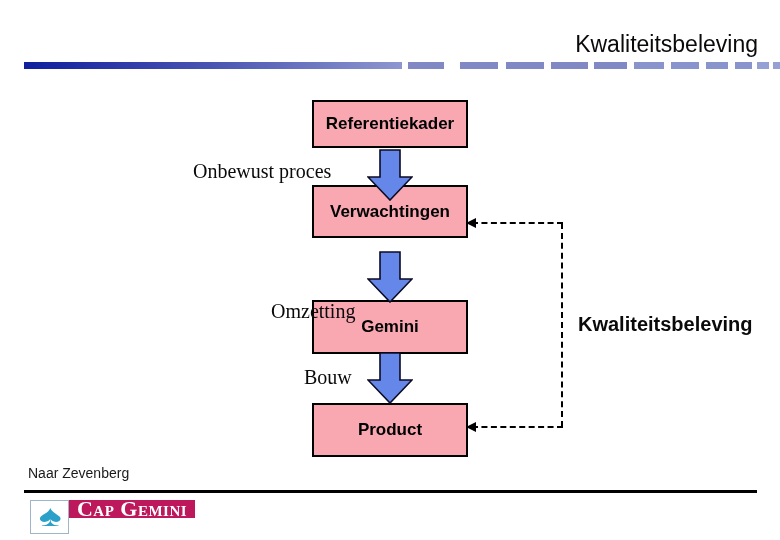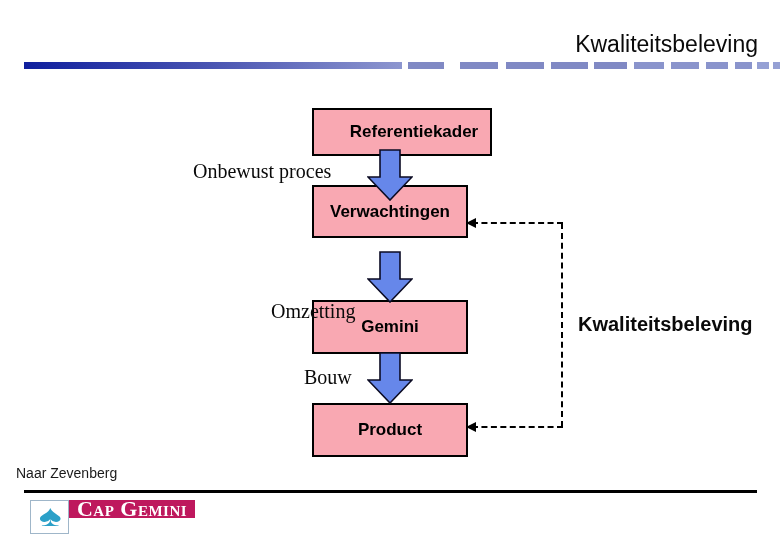--- a/index.html
+++ b/index.html
@@ -29,21 +29,21 @@
   .bar-dashes span:nth-child(n+6){background:#8a94cc;}
   .bar-dashes span:nth-child(n+10){background:#95a0d4;}
 
   
   .flow-box{
     position:absolute;left:312px;width:152px;
     background:#f9a8b2;border:2px solid #000000;
     display:flex;align-items:center;justify-content:center;
     font-size:17px;font-weight:bold;color:#000;
   }
-  .box-0{top:108px;height:44px;padding-left:24px;}
+  .box-0{top:100px;height:44px;}
   .box-1{top:185px;height:49px;}
   .box-2{top:300px;height:50px;}
   .box-3{top:403px;height:50px;}
 
   
   .block-arrow{position:absolute;left:367px;width:46px;height:52px;}
   .arrow-0{top:149px;}
   .arrow-1{top:251px;}
   .arrow-2{top:352px;}
 
@@ -68,21 +68,21 @@
   .ah-top{left:466px;top:218px;}
   .ah-bottom{left:466px;top:422px;}
 
   
   .side-label{
     position:absolute;left:578px;top:313px;
     font-size:20px;font-weight:bold;color:#0a0a0a;white-space:nowrap;
   }
 
   
-  .footer-note{position:absolute;left:16px;top:465px;font-size:14px;color:#1a1a1a;}
+  .footer-note{position:absolute;left:28px;top:465px;font-size:14px;color:#1a1a1a;}
   .footer-rule{position:absolute;left:24px;top:490px;width:733px;height:3px;background:#000;}
   .logo{position:absolute;left:30px;top:500px;height:34px;display:flex;}
   .logo-spade-box{
     width:37px;height:32px;background:#ffffff;border:1px solid #9fb6c9;
     display:flex;align-items:center;justify-content:center;overflow:hidden;
   }
   .logo-spade{
     color:#2ba0c8;font-size:30px;line-height:30px;
     transform:scaleX(1.45);display:block;margin-top:-2px;
   }

